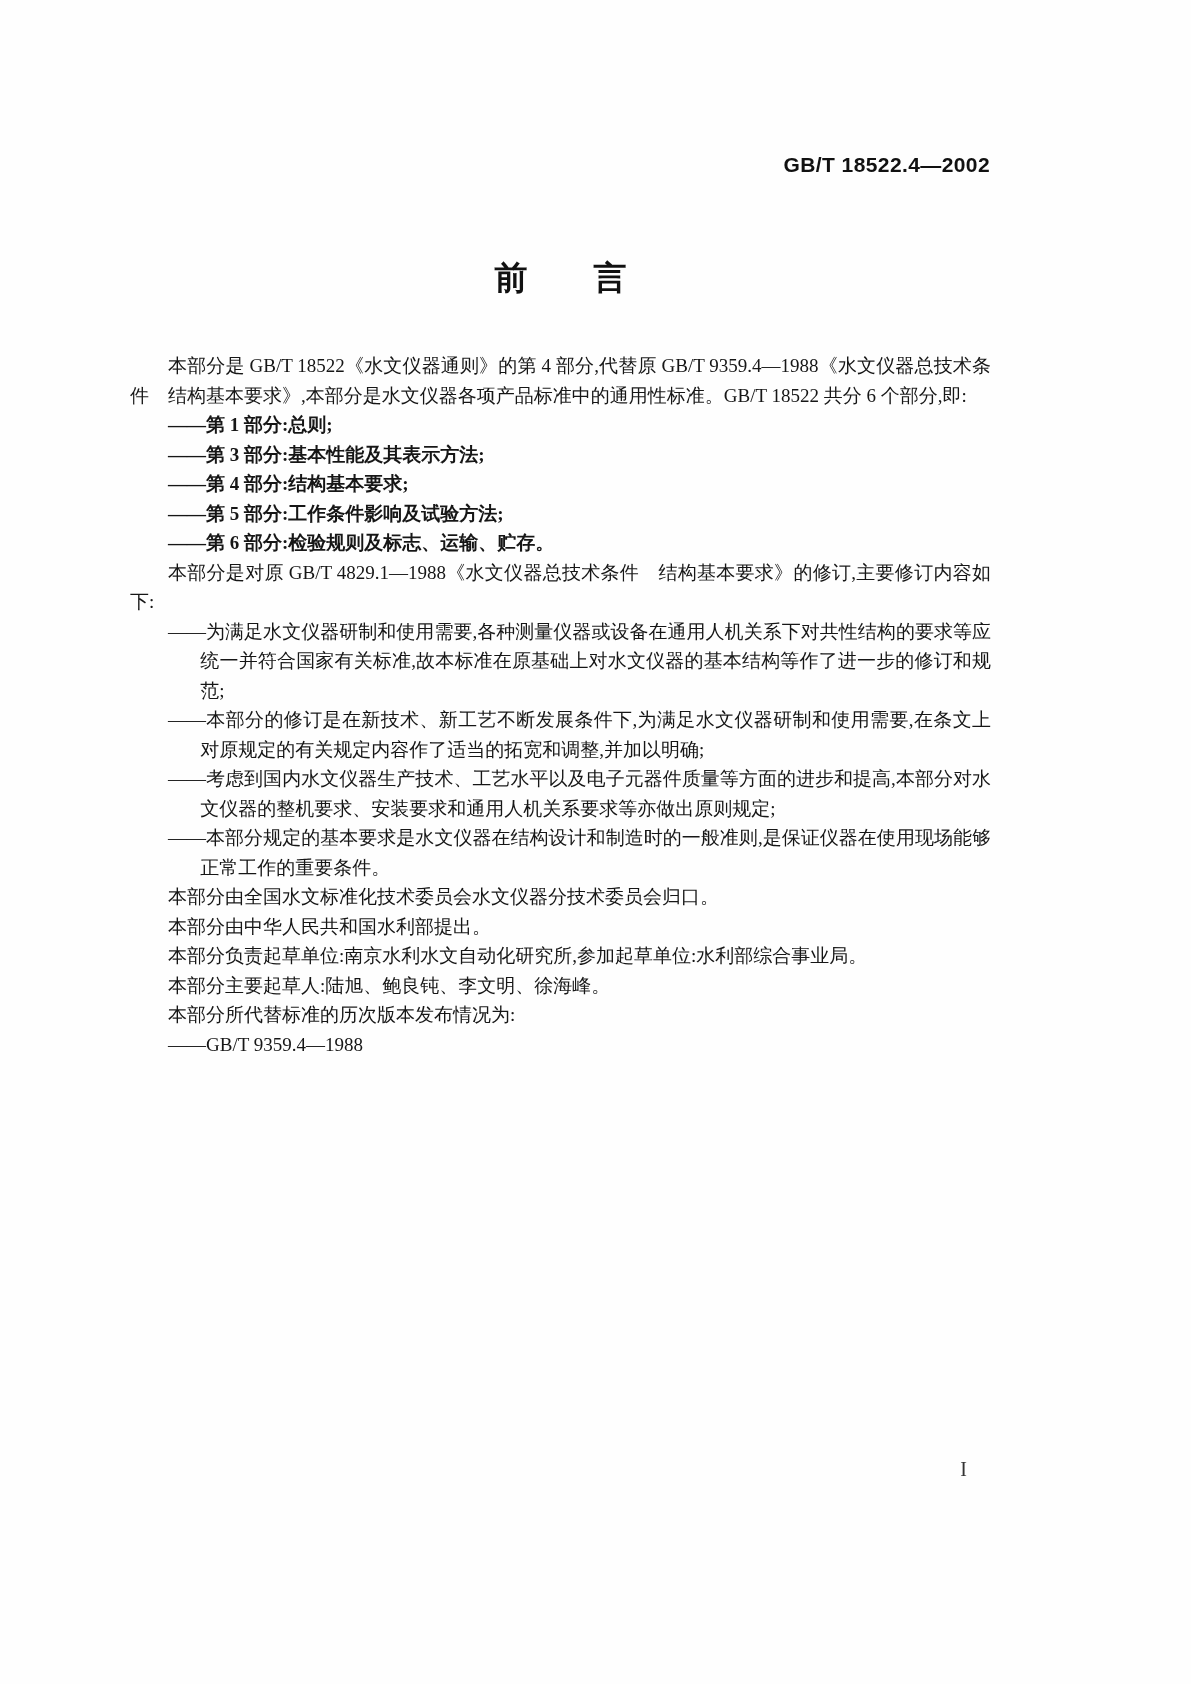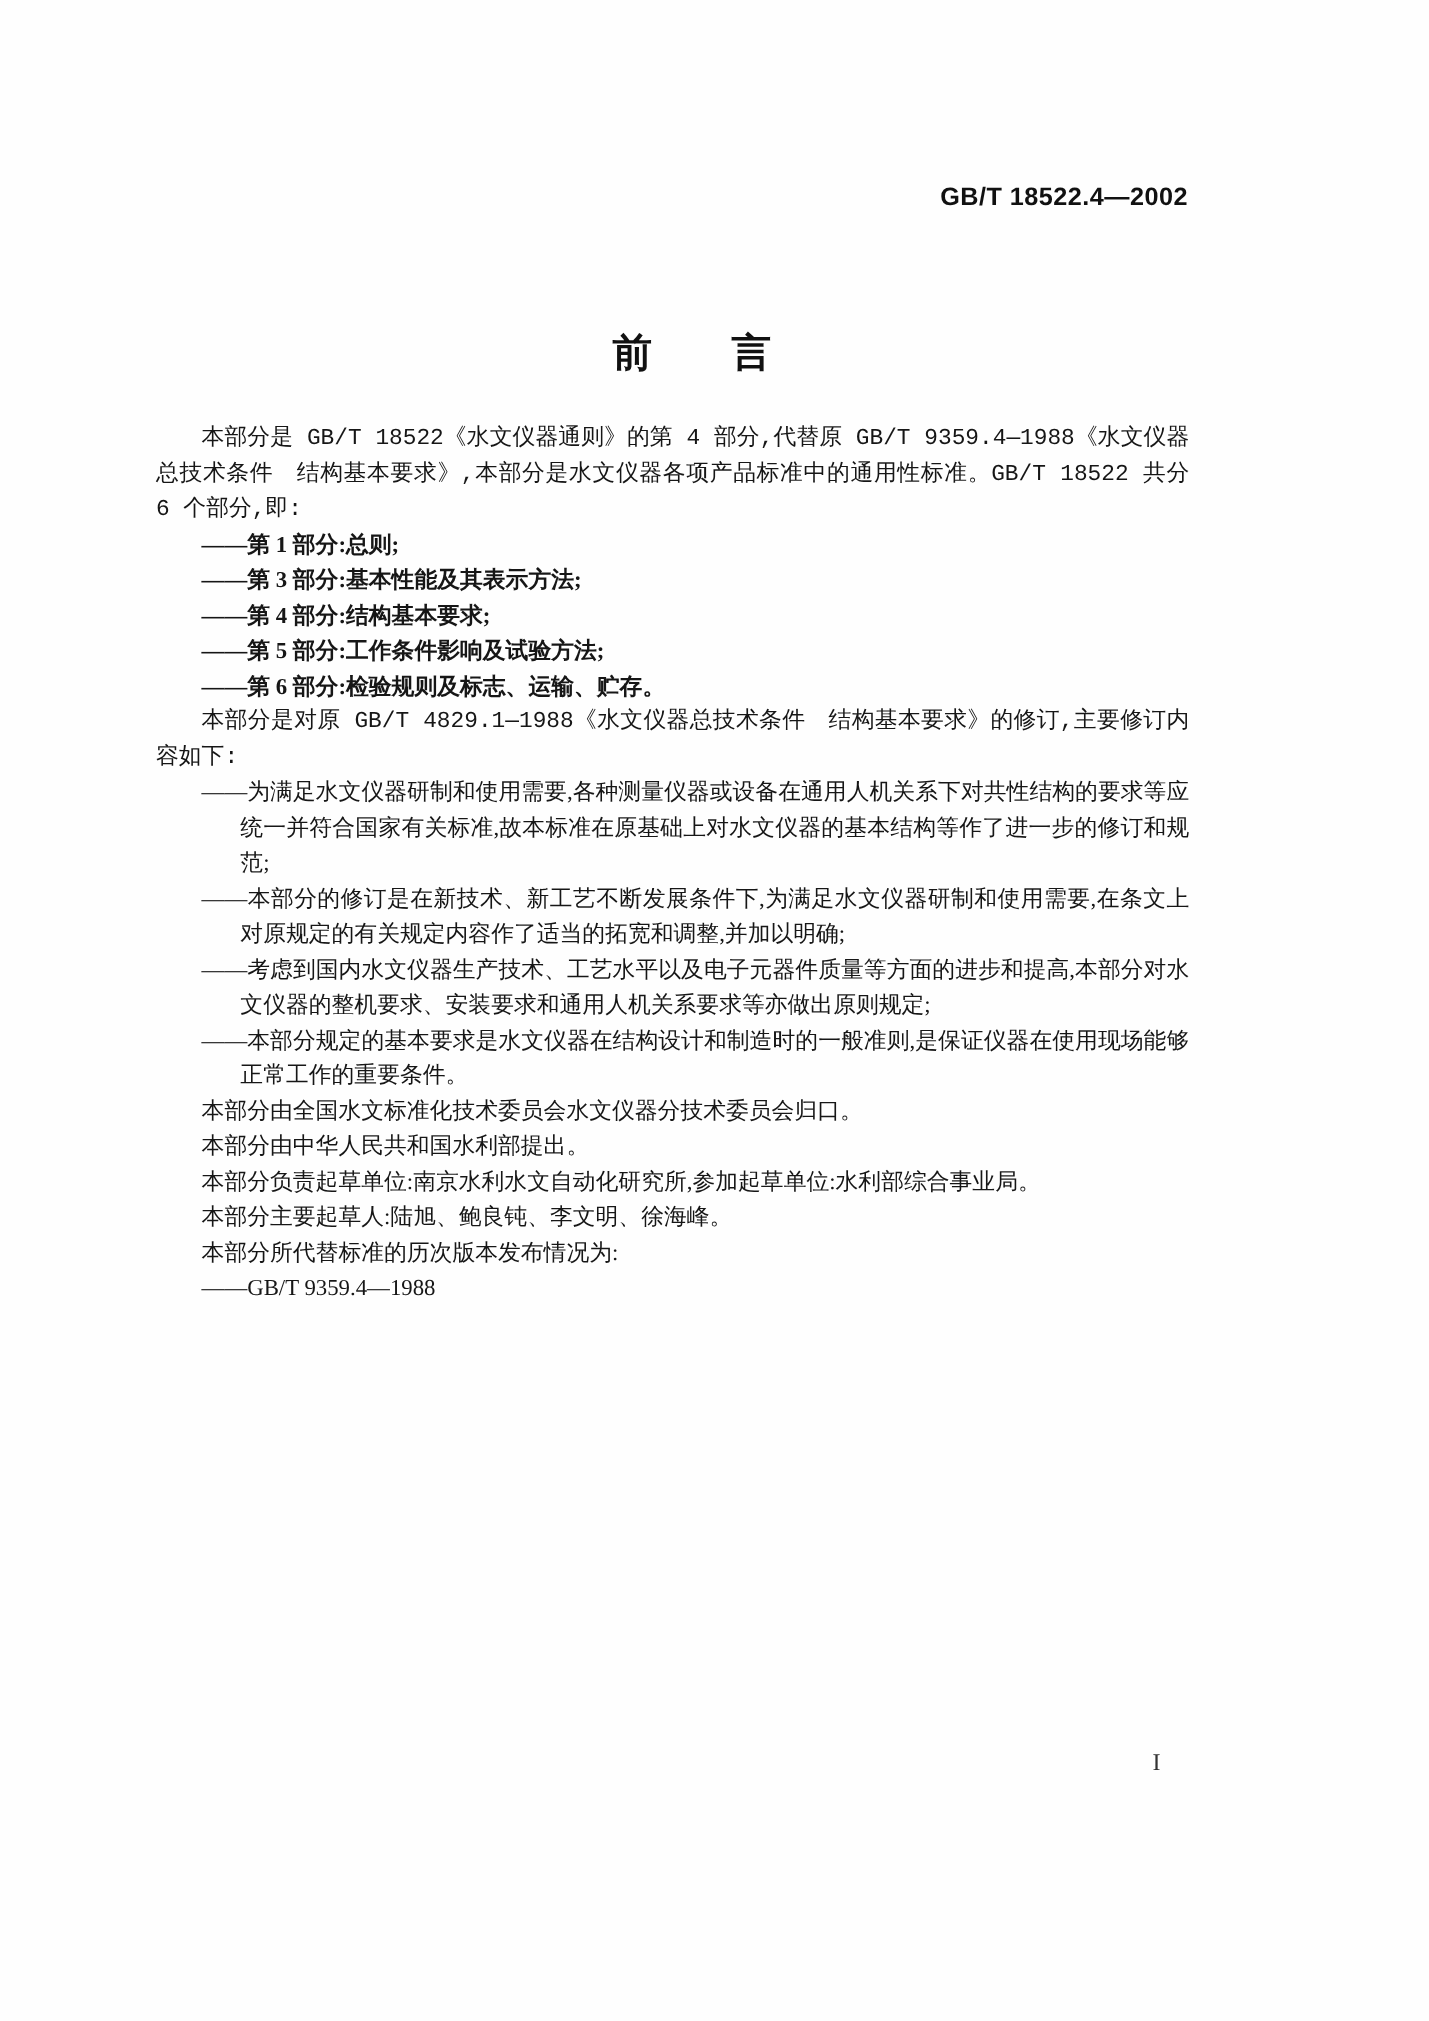--- a/index.html
+++ b/index.html
@@ -27,21 +27,21 @@
     color: #111111;
     white-space: nowrap;
     margin-top: 26px;
   }
 
   .doc-title {
     position: absolute;
     top: 256px;
     left: 130px;
     width: 861px;
-    margin: 16px;
+    margin: 0;
     text-align: center;
     font-family: "Liberation Sans", "DejaVu Sans", sans-serif;
     font-size: 33px;
     font-weight: 700;
     color: #111111;
   }
 
   .body-text {
     position: absolute;
     top: 351px;
@@ -49,21 +49,21 @@
     width: 861px;
     font-size: 19px;
     line-height: 29.5px;
     text-align: justify;
     color: #161616;
   }
 
   .body-text p { margin: 0; }
 
   
-  .p-indent { text-indent: 2em; font-family: Liberation Mono, monospace; }
+  .p-indent { text-indent: 2em; }
 
   
   .part-item { text-indent: 2em; font-weight: bold; }
 
   
   .rev-item { padding-left: 3.7em; text-indent: -1.7em; }
 
   
   .close-item { text-indent: 2em; }
 

